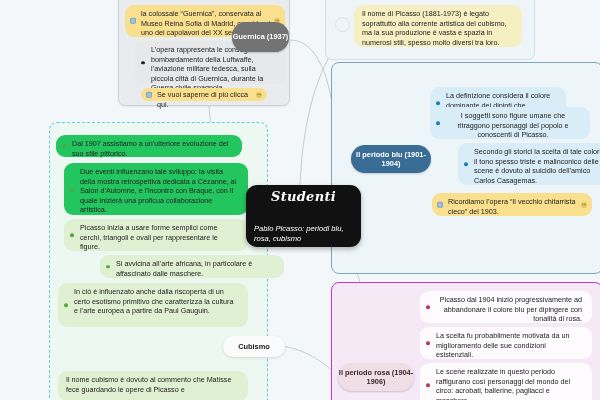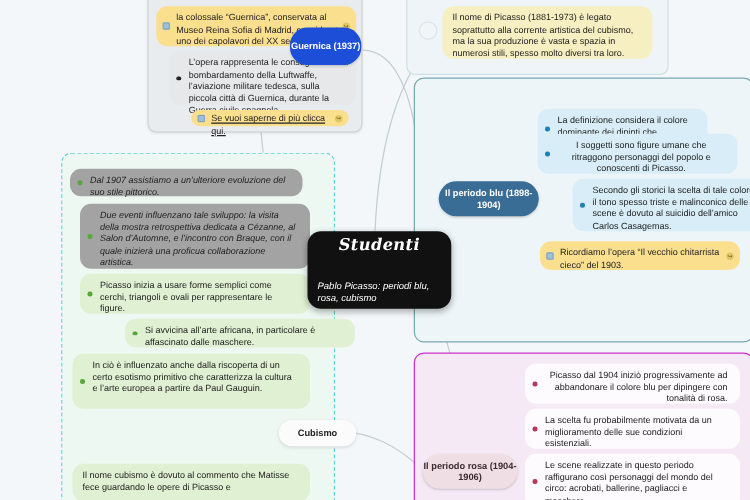--- a/index.html
+++ b/index.html
@@ -59,37 +59,37 @@
     background:#e0c766;color:#6b5a14;
     font-size:4.6px;line-height:6px;text-align:center;
   }
 
   .c-yellow{background:#fadf8e;}
   .c-gray{background:#e6e8ea;}
   .c-gray .bullet{background:#222;}
   .c-cream{background:#f6efc2;}
   .c-blue{background:#d8edf7;}
   .c-blue .bullet{background:#1f7fb8;}
-  .c-green{background:#a3a3a3;font-style:italic;}
+  .c-green{background:#22c55e;}
   .c-green .bullet{background:#57a83a;}
   .c-green2{background:#e0f0d2;}
   .c-green2 .bullet{background:#57a83a;}
   .c-white{background:#fdfbfd;}
   .c-white .bullet{background:#b33a5b;}
 
   
   .pill{
     position:absolute;box-sizing:border-box;
     border-radius:14px;display:flex;flex-direction:column;
     align-items:center;justify-content:center;
     text-align:center;font-size:7.4px;line-height:9.4px;
     font-weight:bold;
     box-shadow:0 1px 2px rgba(0,0,0,.18);
   }
-  .pill-dark{background:#1d4ed8;color:#fff;}
+  .pill-dark{background:#737373;color:#fff;}
   .pill-blue{background:#3a6d96;color:#fff;}
   .pill-rose{background:#efdfe4;color:#3b2b30;}
   .pill-white{background:#fbfbfb;color:#222;box-shadow:0 1px 3px rgba(0,0,0,.13);}
 
   
   .center{
     position:absolute;left:246px;top:185px;width:115px;height:62px;
     background:#111;color:#fff;border-radius:11px;
     display:flex;flex-direction:column;align-items:center;justify-content:center;
     box-shadow:0 2px 5px rgba(0,0,0,.3);
@@ -128,21 +128,21 @@
   <div class="region region-guernica">
     <div class="card c-yellow" style="left:6px;top:36px;width:160px;height:32px;">
       <span class="tag"></span>
       <span>la colossale “Guernica”, conservata al Museo Reina Sofia di Madrid, considerata uno dei capolavori del XX secolo.</span>
       <span class="link-ico">↪</span>
     </div>
     <div class="card c-gray" style="left:16px;top:72px;width:150px;height:43px;padding-right:6px;">
       <span class="bullet"></span>
       <span>L’opera rappresenta le conseguenze del bombardamento della Luftwaffe, l’aviazione militare tedesca, sulla piccola città di Guernica, durante la Guerra civile spagnola.</span>
     </div>
-    <div class="card c-yellow" style="left:34px;top:119px;width:126px;height:13px;padding-top:2px;text-decoration:underline;">
+    <div class="card c-yellow" style="left:22px;top:119px;width:126px;height:13px;padding-top:2px;">
       <span class="tag"></span>
       <span>Se vuoi saperne di più clicca qui.</span>
       <span class="link-ico">↪</span>
     </div>
   </div>
 
   <div class="region region-intro">
     <div class="card c-cream" style="left:28px;top:30px;width:168px;height:42px;padding-left:8px;">
       <span>Il nome di Picasso (1881-1973) è legato soprattutto alla corrente artistica del cubismo, ma la sua produzione è vasta e spazia in numerosi stili, spesso molto diversi tra loro.</span>
     </div>
@@ -161,21 +161,21 @@
     <div class="card c-blue" style="left:98px;top:80px;width:162px;height:42px;margin-left:28px;">
       <span class="bullet"></span>
       <span>Secondo gli storici la scelta di tale colore e il tono spesso triste e malinconico delle scene è dovuto al suicidio dell’amico Carlos Casagemas.</span>
     </div>
     <div class="card c-yellow" style="left:100px;top:130px;width:160px;height:23px;">
       <span class="tag"></span>
       <span>Ricordiamo l’opera “Il vecchio chitarrista cieco” del 1903.</span>
       <span class="link-ico">↪</span>
     </div>
     <div class="pill pill-blue" style="left:19px;top:82px;width:80px;height:28px;">
-      <span>Il periodo blu (1898-1904)</span>
+      <span>Il periodo blu (1901-1904)</span>
     </div>
   </div>
 
   <div class="region region-rosa">
     <div class="card c-white" style="left:88px;top:8px;width:172px;height:32px;text-align:right;">
       <span class="bullet"></span>
       <span>Picasso dal 1904 iniziò progressivamente ad abbandonare il colore blu per dipingere con tonalità di rosa.</span>
     </div>
     <div class="card c-white" style="left:88px;top:44px;width:172px;height:32px;">
       <span class="bullet"></span>

